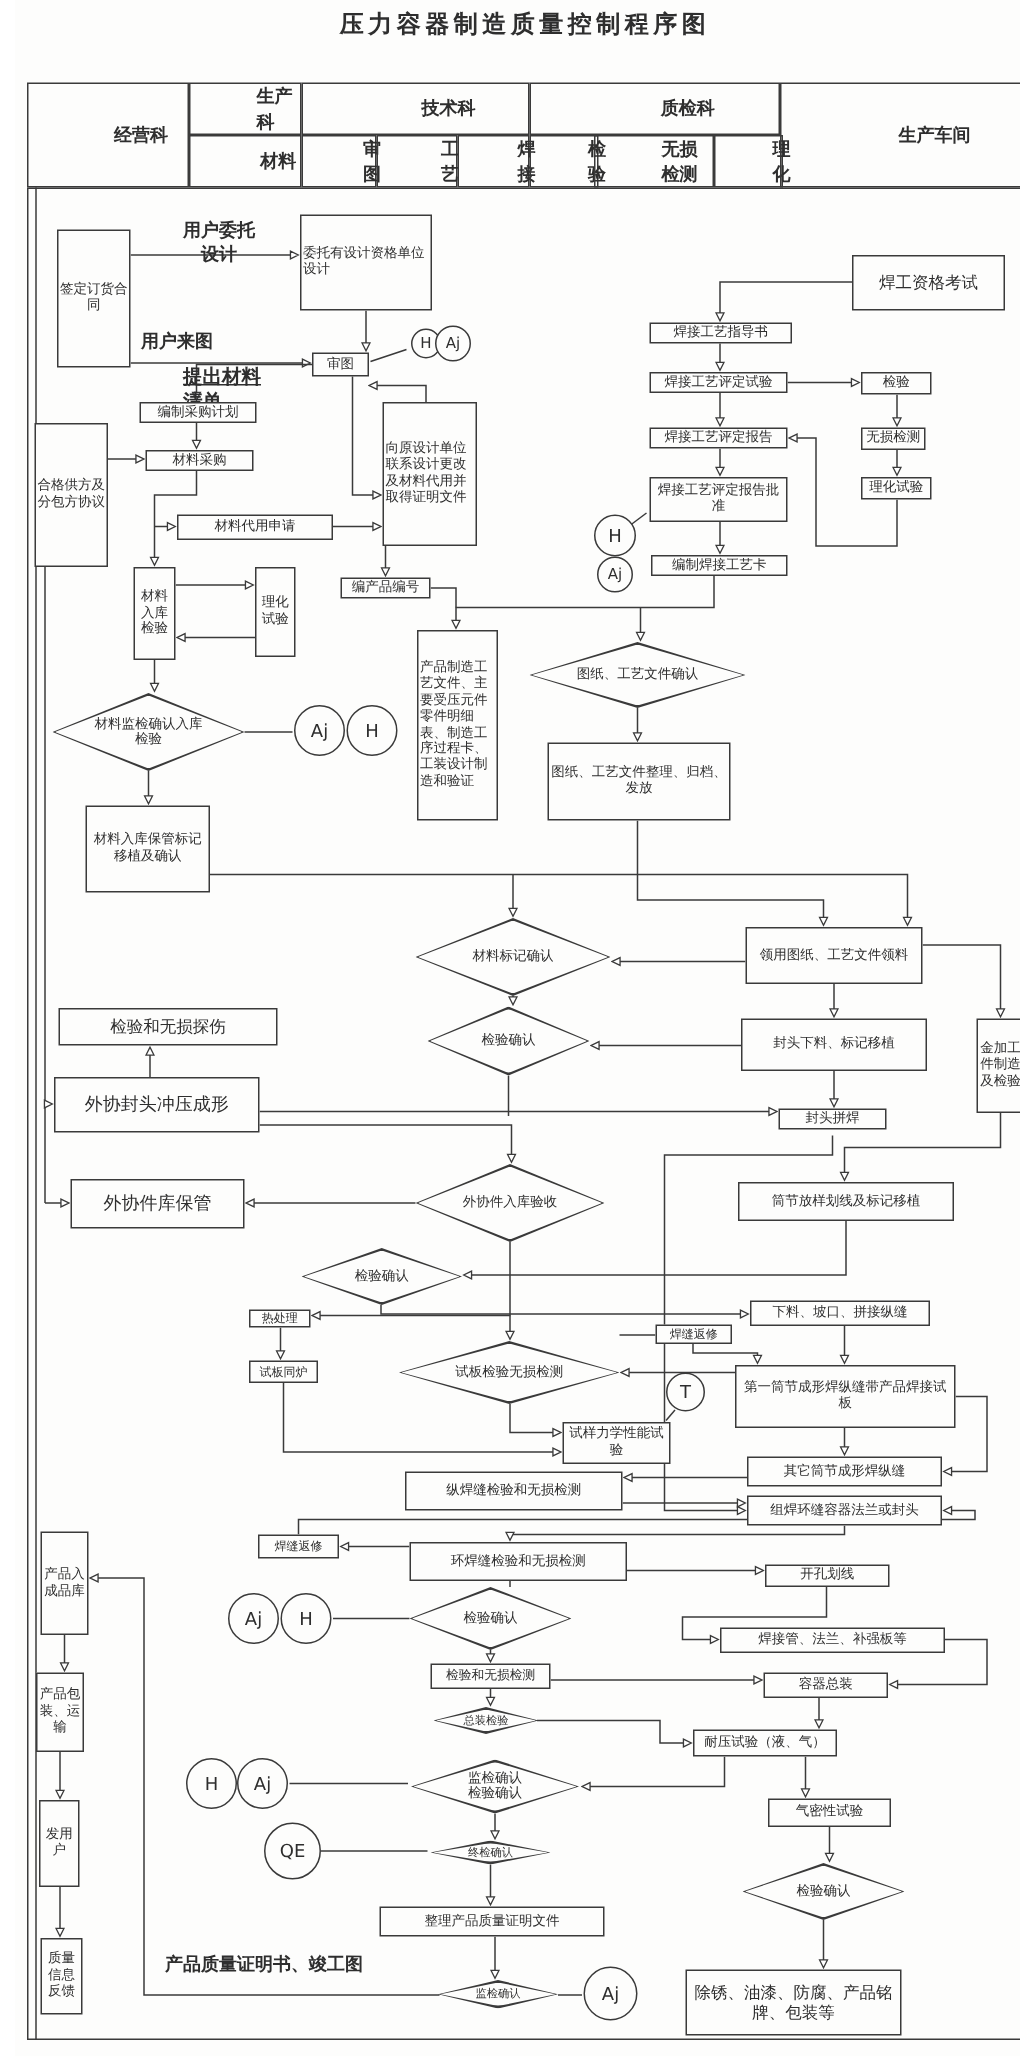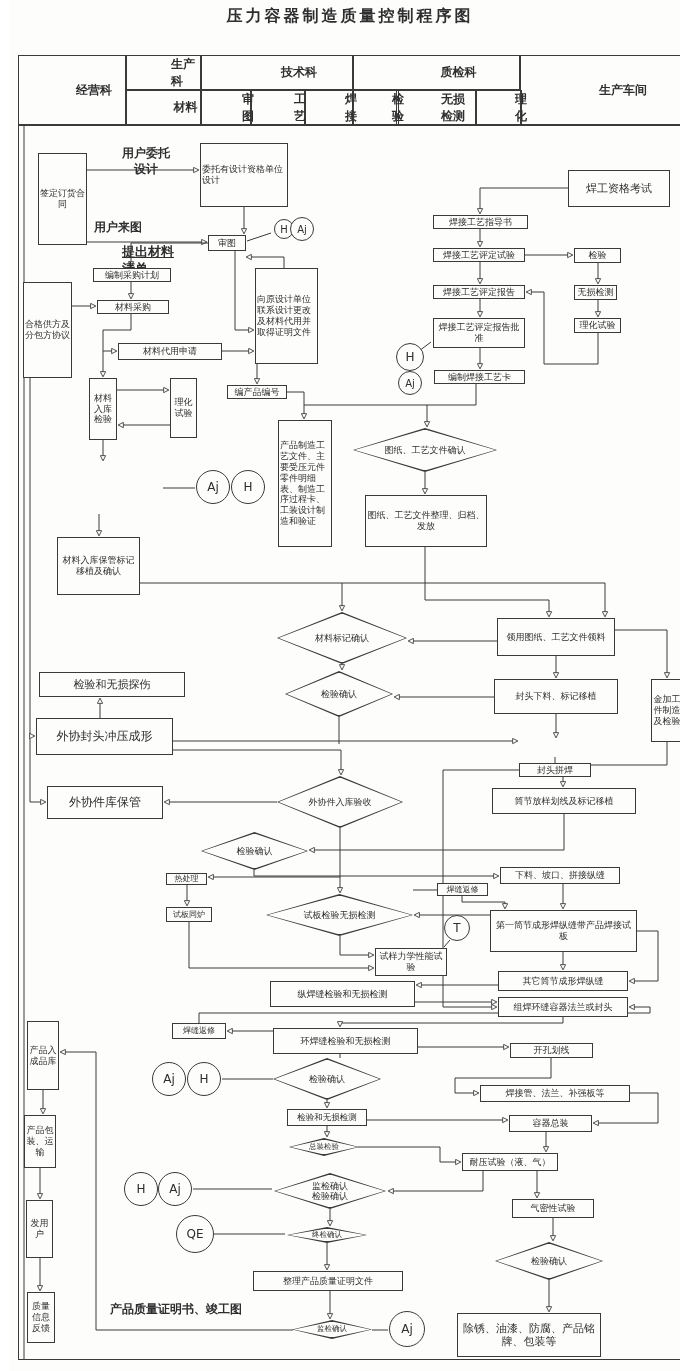--- a/index.html
+++ b/index.html
@@ -184,21 +184,21 @@
   <div class="box" style="left:423px;top:318px;width:92px;height:30px">焊接工艺评定报告批准</div>
   <div class="box" style="left:564px;top:318px;width:47px;height:15px">理化试验</div>
   <div class="box" style="left:424px;top:370px;width:91px;height:14px">编制焊接工艺卡</div>
   <div class="box" style="left:355px;top:495px;width:122px;height:52px">图纸、工艺文件整理、归档、发放</div>
   <div class="box" style="left:47px;top:537px;width:83px;height:58px">材料入库保管标记移植及确认</div>
   <div class="box" style="left:29px;top:672px;width:146px;height:25px;font-size:11px">检验和无损探伤</div>
   <div class="box" style="left:26px;top:718px;width:137px;height:37px;font-size:12px">外协封头冲压成形</div>
   <div class="box" style="left:37px;top:786px;width:116px;height:33px;font-size:12px">外协件库保管</div>
   <div class="box" style="left:487px;top:618px;width:118px;height:38px">领用图纸、工艺文件领料</div>
   <div class="box" style="left:484px;top:679px;width:124px;height:35px">封头下料、标记移植</div>
-  <div class="box" style="left:509px;top:763px;width:72px;height:14px">封头拼焊</div>
+  <div class="box" style="left:509px;top:739px;width:72px;height:14px">封头拼焊</div>
   <div class="box" style="left:641px;top:679px;width:32px;height:63px">金加工件制造及检验</div>
   <div class="box" style="left:482px;top:788px;width:144px;height:26px">筒节放样划线及标记移植</div>
   <div class="box" style="left:490px;top:867px;width:120px;height:17px">下料、坡口、拼接纵缝</div>
   <div class="box" style="left:427px;top:883px;width:51px;height:13px;font-size:8px">焊缝返修</div>
   <div class="box" style="left:156px;top:873px;width:41px;height:12px;font-size:8px">热处理</div>
   <div class="box" style="left:156px;top:907px;width:46px;height:15px;font-size:8px">试板同炉</div>
   <div class="box" style="left:480px;top:910px;width:147px;height:42px">第一筒节成形焊纵缝带产品焊接试板</div>
   <div class="box" style="left:365px;top:948px;width:72px;height:28px">试样力学性能试验</div>
   <div class="box" style="left:260px;top:981px;width:145px;height:26px">纵焊缝检验和无损检测</div>
   <div class="box" style="left:488px;top:971px;width:130px;height:20px">其它筒节成形焊纵缝</div>
@@ -214,20 +214,23 @@
   <div class="box" style="left:243px;top:1271px;width:150px;height:20px">整理产品质量证明文件</div>
   <div class="box" style="left:447px;top:1313px;width:144px;height:44px;font-size:11px">除锈、油漆、防腐、产品铭牌、包装等</div>
   <div class="box" style="left:17px;top:1021px;width:32px;height:69px">产品入成品库</div>
   <div class="box" style="left:14px;top:1115px;width:32px;height:53px">产品包装、运输</div>
   <div class="box" style="left:16px;top:1200px;width:27px;height:58px">发用户</div>
   <div class="box" style="left:17px;top:1292px;width:28px;height:51px">质量信息反馈</div>
 
   <div class="diamond" style="left:343px;top:428px;width:144px;height:44px">
       <span style="width:90px">图纸、工艺文件确认</span>
     </div>
+  <div class="diamond" style="left:25px;top:462px;width:128px;height:52px">
+      <span style="width:80px">材料监检确认入库检验</span>
+    </div>
   <div class="diamond" style="left:267px;top:612px;width:130px;height:52px">
       <span>材料标记确认</span>
     </div>
   <div class="diamond" style="left:275px;top:671px;width:108px;height:46px">
       <span>检验确认</span>
     </div>
   <div class="diamond" style="left:267px;top:776px;width:126px;height:52px">
       <span>外协件入库验收</span>
     </div>
   <div class="diamond" style="left:191px;top:832px;width:107px;height:38px">

